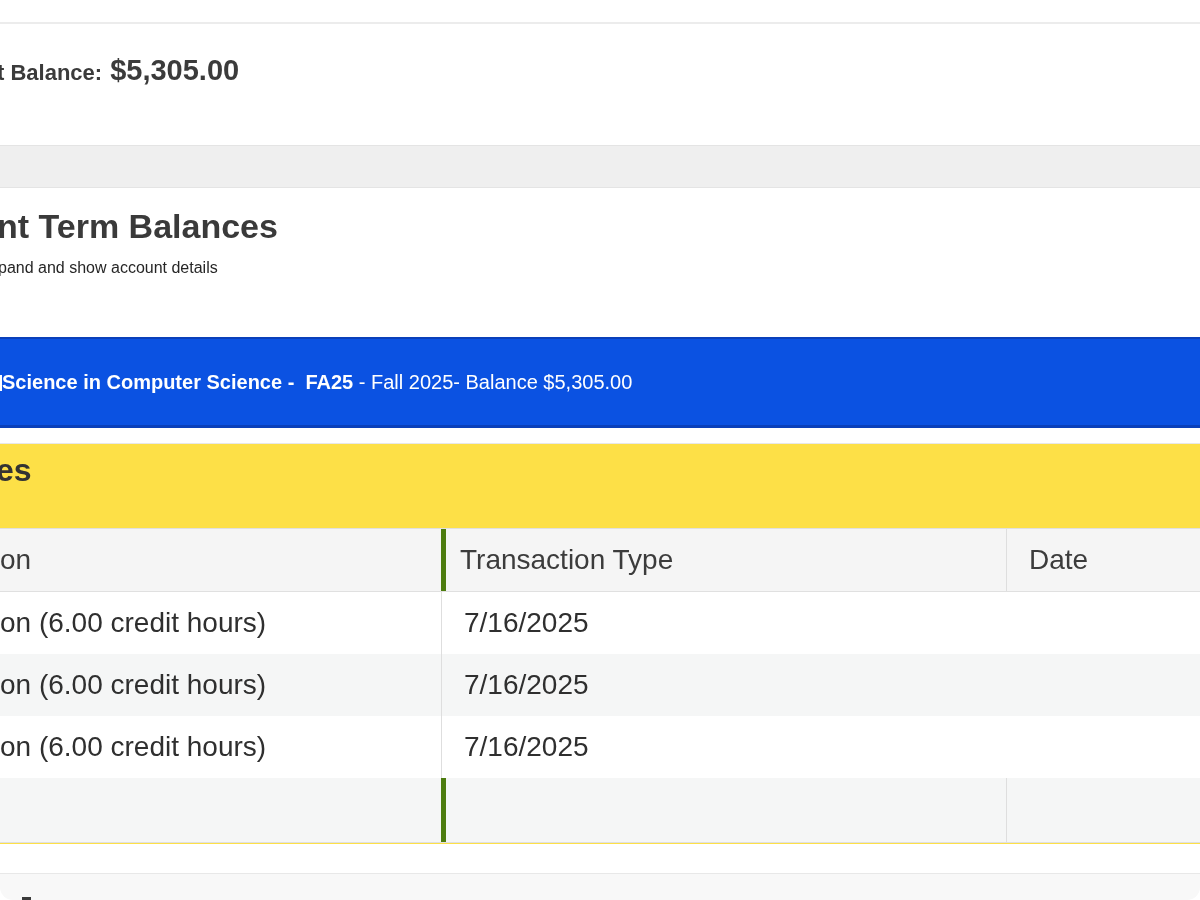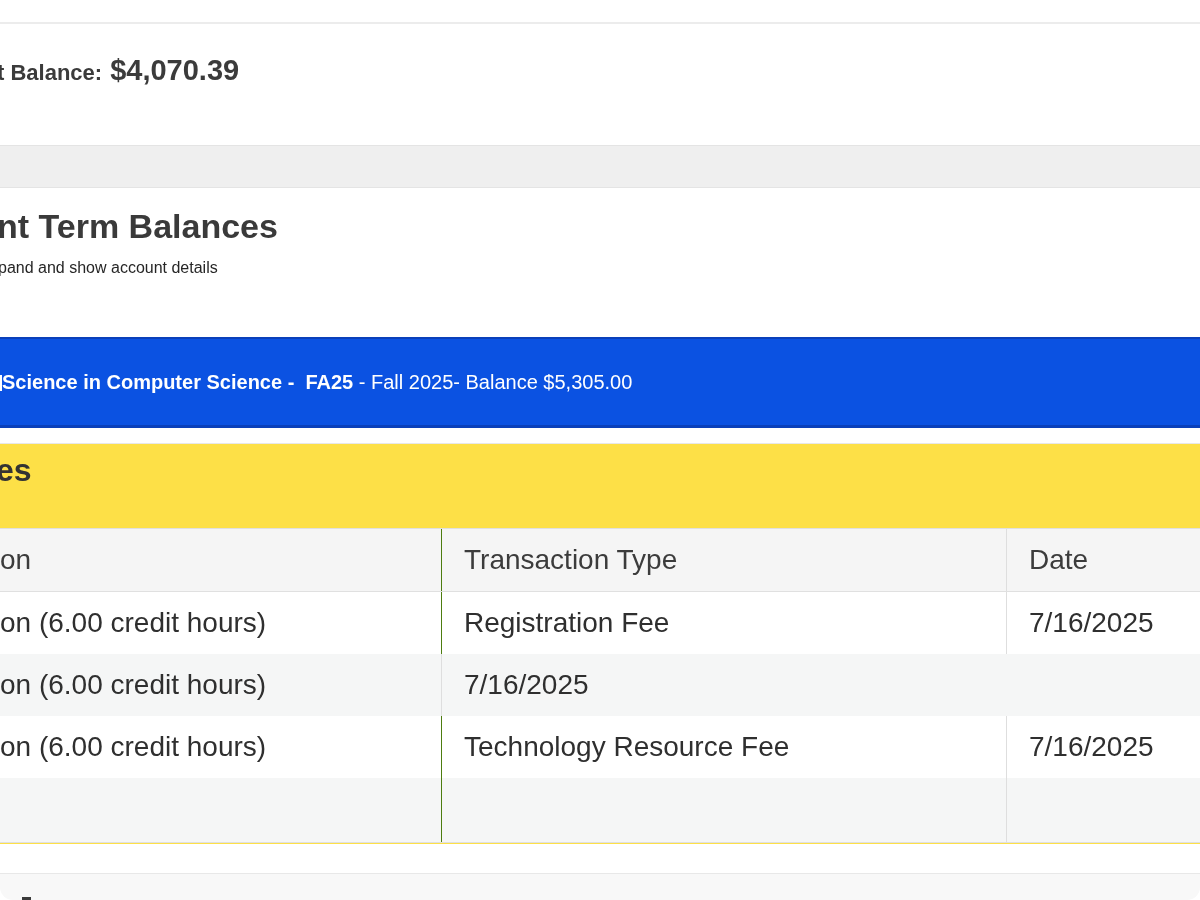--- a/index.html
+++ b/index.html
@@ -39,36 +39,36 @@
   
   .charges-table{position:absolute;top:84px;left:0;width:1300px;}
   .t-row{display:flex;width:1300px;box-sizing:border-box;}
   .t-head{height:64px;line-height:62px;background:#f5f5f5;border-top:1px solid #e0e0e0;border-bottom:1px solid #e0e0e0;color:#3c3c3c;}
   .t-data{height:62px;line-height:62px;color:#2f2f2f;}
   .t-data.alt{background:#f5f6f6;}
   .t-data.white{background:#ffffff;}
   .t-data.empty{height:65px;border-bottom:1px solid #e0e0e0;}
   .cell{box-sizing:border-box;font-size:28px;white-space:nowrap;overflow:hidden;}
   .cell-desc{width:441px;padding-left:0;}
-  .cell-type{width:565px;padding-left:22px;border-left:1px solid #4d7c0f;}
+  .cell-type{width:565px;padding-left:14px;border-left:5px solid #4d7c0f;}
   .cell-date{width:294px;padding-left:22px;border-left:1px solid #dedede;}
   
   .bottom-card{position:absolute;top:873px;left:0;width:1200px;height:27px;background:#f8f8f8;border-top:1px solid #e8e8e8;box-sizing:border-box;}
   .partial-heading-glyph{position:absolute;left:22px;top:23px;width:9px;height:4px;background:#3b3b3b;}
 </style>
 </head>
 <body>
 
 <div id="app">
 
   <div class="top-divider"></div>
 
   <div class="balance-line">
     <span class="balance-label">t Balance:</span>
-    <span class="balance-amount">$4,070.39</span>
+    <span class="balance-amount">$5,305.00</span>
   </div>
 
   <div class="gray-band"></div>
 
   <div class="page-title">nt Term Balances</div>
   <div class="page-subtitle">pand and show account details</div>
 
   <div class="term-banner">
     <span class="clipped-glyph"></span>
     <span class="term-banner-text">
@@ -81,32 +81,30 @@
 
     <div class="charges-table">
       <div class="t-row t-head">
         <div class="cell cell-desc">on</div>
         <div class="cell cell-type">Transaction Type</div>
         <div class="cell cell-date">Date</div>
       </div>
 
       <div class="t-row t-data white">
         <div class="cell cell-desc">on (6.00 credit hours)</div>
-        <div class="cell cell-type">Registration Fee</div>
         <div class="cell cell-date">7/16/2025</div>
       </div>
 
       <div class="t-row t-data alt">
         <div class="cell cell-desc">on (6.00 credit hours)</div>
         <div class="cell cell-date">7/16/2025</div>
       </div>
 
       <div class="t-row t-data white">
         <div class="cell cell-desc">on (6.00 credit hours)</div>
-        <div class="cell cell-type">Technology Resource Fee</div>
         <div class="cell cell-date">7/16/2025</div>
       </div>
 
       <div class="t-row t-data alt empty">
         <div class="cell cell-desc"></div>
         <div class="cell cell-type"></div>
         <div class="cell cell-date"></div>
       </div>
     </div>
   </div>

